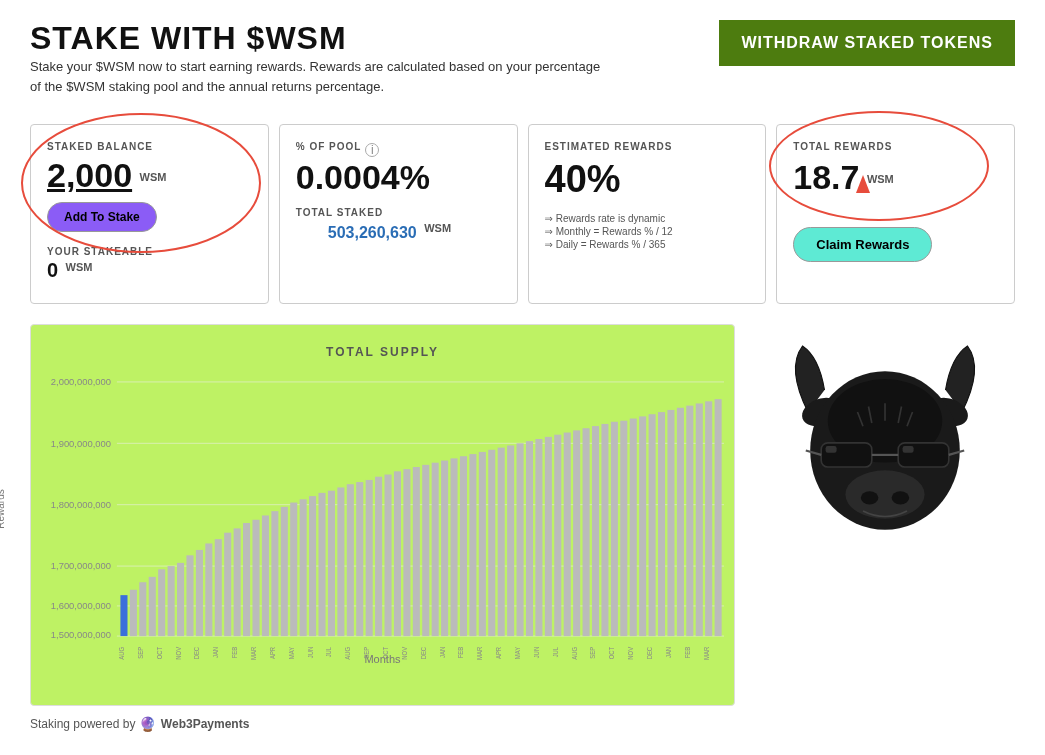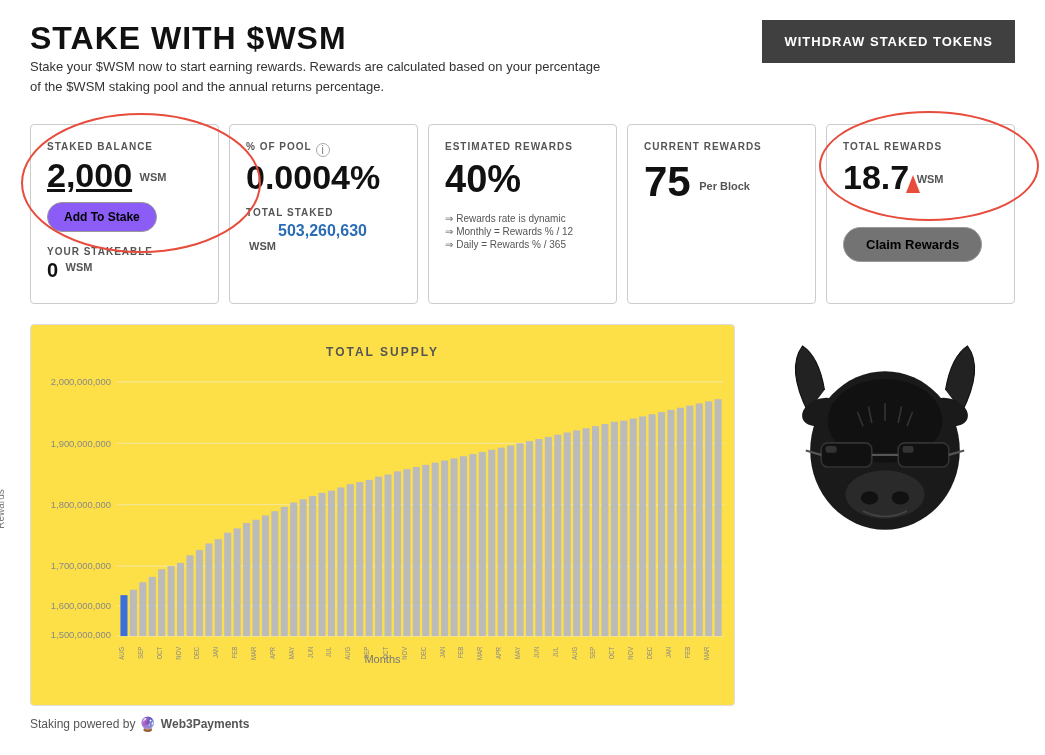--- a/index.html
+++ b/index.html
@@ -17,25 +17,25 @@
       justify-content: space-between;
       align-items: flex-start;
       margin-bottom: 8px;
     }
     .page-title {
       font-size: 32px;
       font-weight: 900;
       letter-spacing: 1px;
     }
     .withdraw-btn {
-      background: #404040;
+      background: #4d7c0f;
       color: #fff;
       border: none;
       padding: 14px 22px;
-      font-size: 13px;
+      font-size: 16px;
       font-weight: 800;
       letter-spacing: 1px;
       cursor: pointer;
       text-transform: uppercase;
       white-space: nowrap;
     }
     .subtitle {
       font-size: 13px;
       color: #333;
       max-width: 580px;
@@ -172,42 +172,42 @@
     .total-rewards-card {
       position: relative;
     }
     .total-rewards-val {
       font-size: 34px;
       font-weight: 900;
     }
     .claim-btn {
       display: inline-block;
       border: 1px solid #999;
-      background: #737373;
+      background: #5eead4;
       padding: 9px 22px;
       font-size: 13px;
       font-weight: 600;
       cursor: pointer;
       border-radius: 20px;
       margin-top: 30px;
     }
 
     
     .chart-section {
       display: flex;
       gap: 20px;
       align-items: flex-start;
     }
     .chart-container {
       border: 1px solid #ddd;
       border-radius: 4px;
       padding: 20px 10px 40px 10px;
       flex: 1;
       position: relative;
-      background: #fde047;
+      background: #bef264;
     }
     .chart-title {
       text-align: center;
       font-size: 12px;
       letter-spacing: 2px;
       color: #555;
       margin-bottom: 10px;
       font-weight: 600;
     }
     .chart-area {
@@ -305,27 +305,20 @@
   <div class="card">
     <div class="card-label">ESTIMATED REWARDS</div>
     <div class="est-rewards-val">40%</div>
     <div class="rewards-notes">
       <div class="rewards-note">Rewards rate is dynamic</div>
       <div class="rewards-note">Monthly = Rewards % / 12</div>
       <div class="rewards-note">Daily = Rewards % / 365</div>
     </div>
   </div>
 
-  <div class="card">
-    <div class="card-label">CURRENT REWARDS</div>
-    <div>
-      <span class="current-val">75</span>
-      <span class="per-block">Per Block</span>
-    </div>
-  </div>
 
   <div class="card total-rewards-card" style="position:relative; overflow:visible;">
     
     <div style="position:absolute; top:-14px; left:-8px; width:220px; height:110px; border:2.5px solid #e74c3c; border-radius:50%; pointer-events:none; z-index:10;"></div>
     <div class="card-label">TOTAL REWARDS</div>
     <div>
       <span class="total-rewards-val">18.7</span>
       <span class="card-unit">WSM</span>
     </div>
     <div style="position:relative; display:inline-block;">

